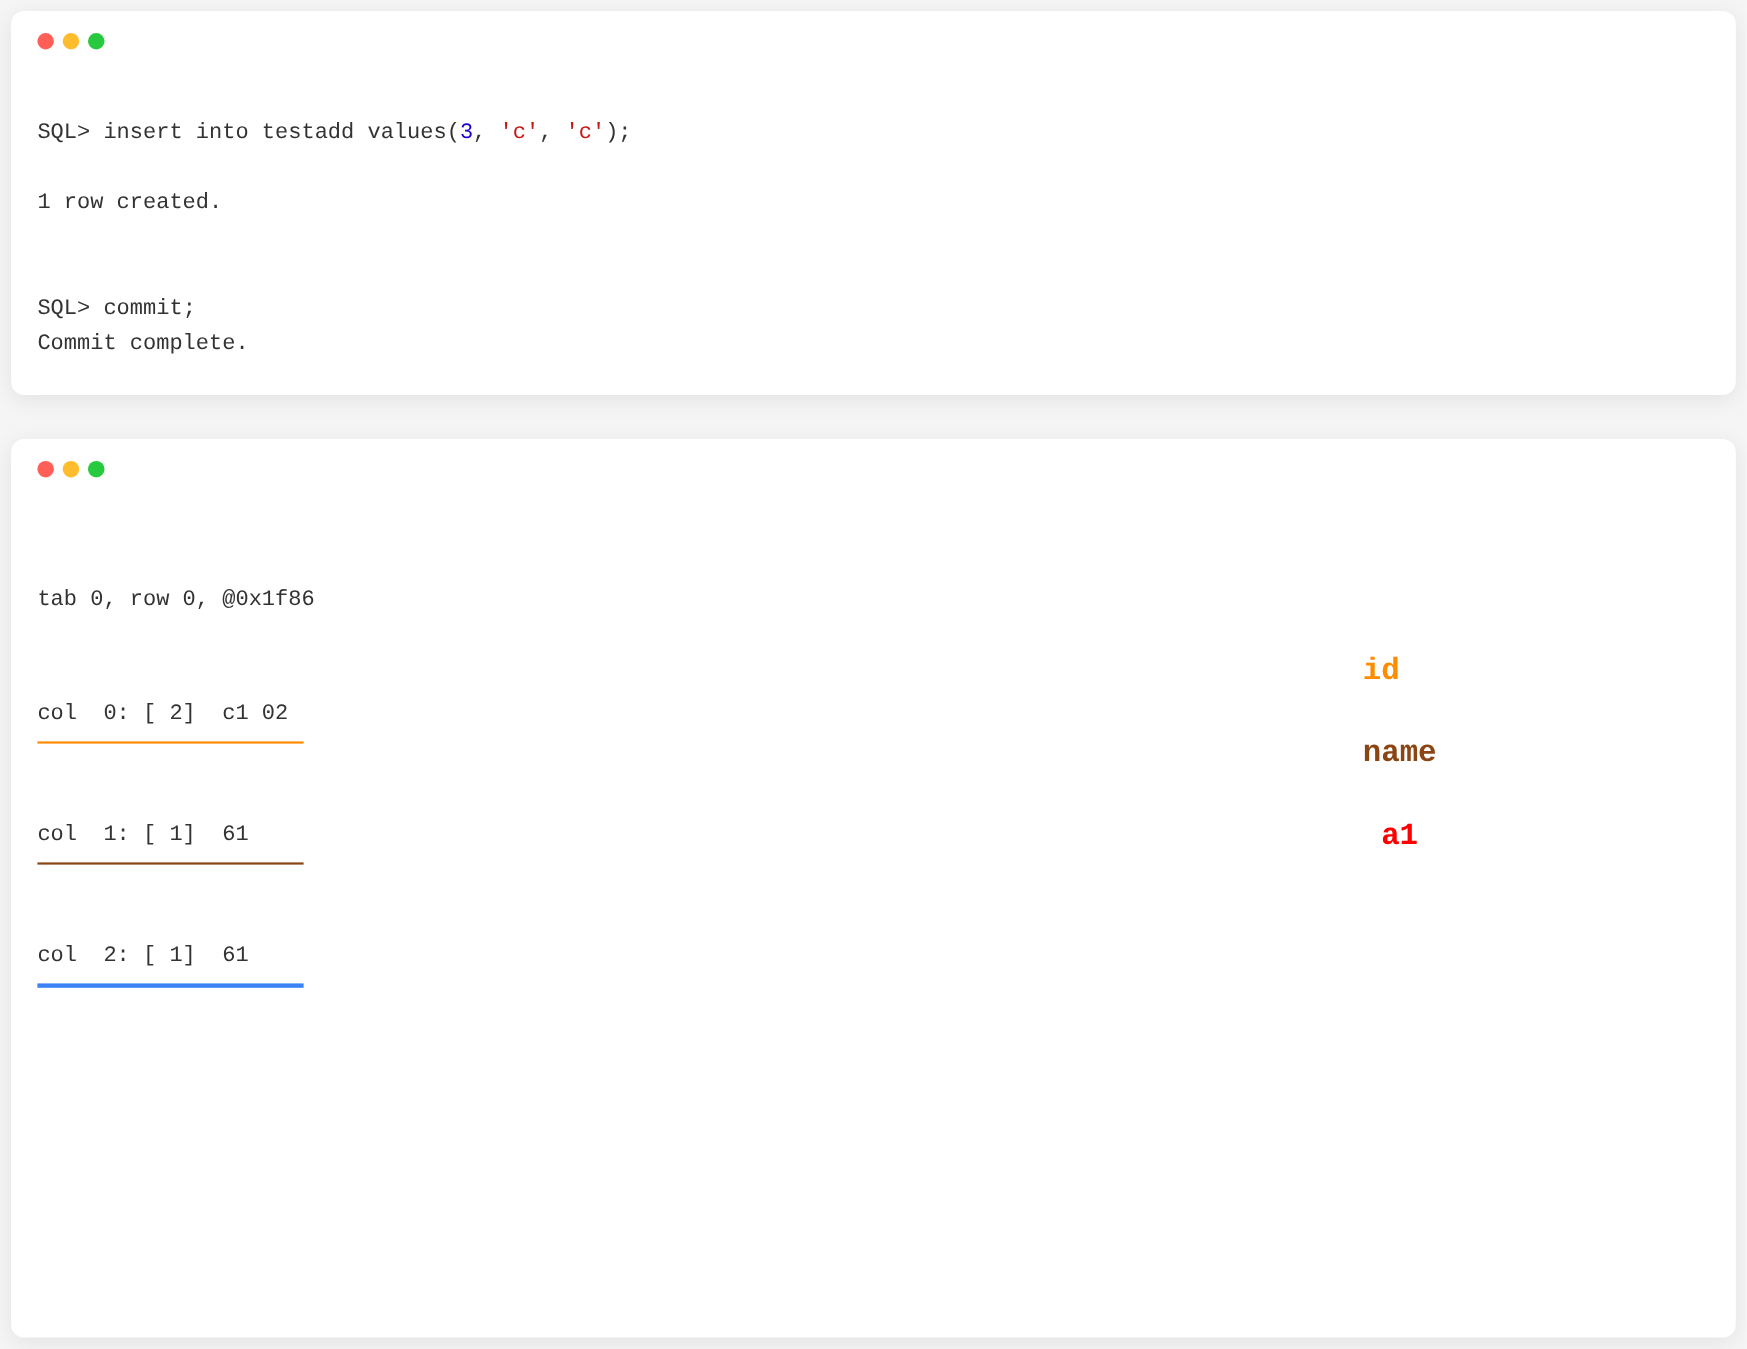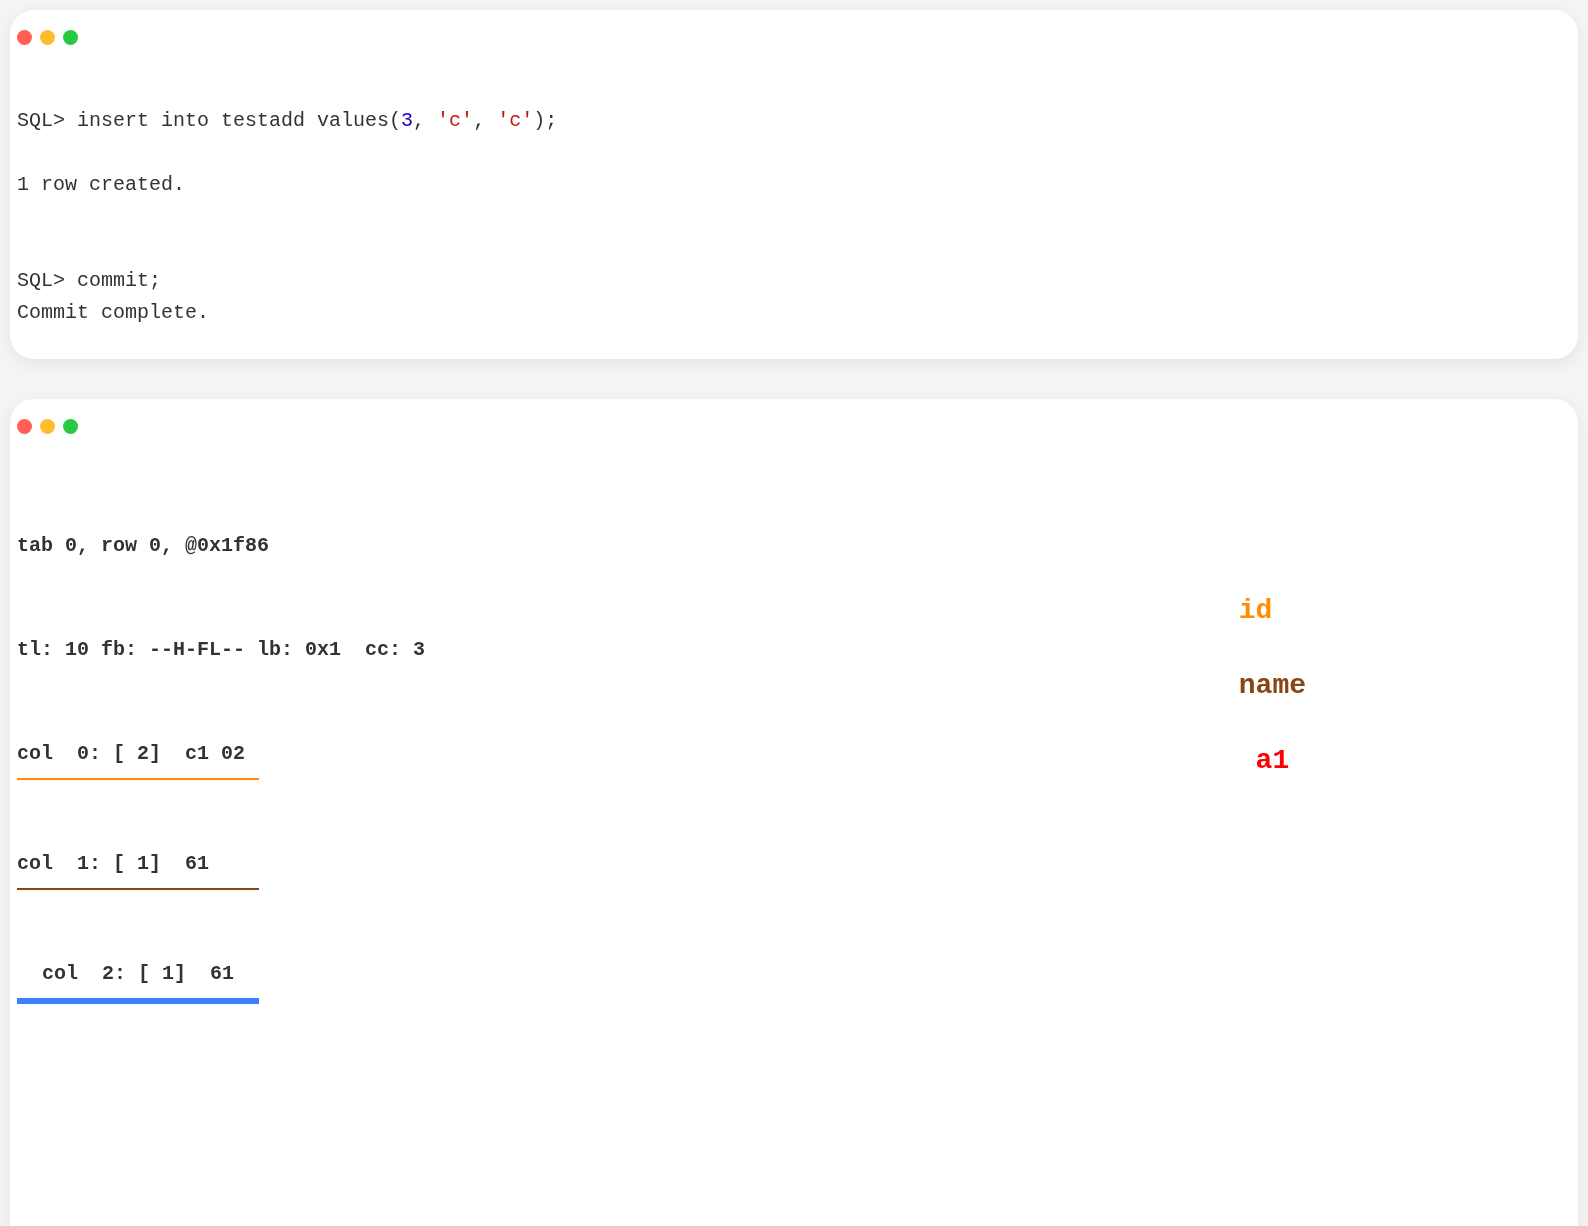--- a/index.html
+++ b/index.html
@@ -9,24 +9,24 @@
     }
     body {
       font-family: 'Consolas', 'Monaco', 'Courier New', monospace;
       background: #f5f5f5;
       padding: 10px;
       font-size: 20px;
       line-height: 1.6;
     }
     .window {
       background: #fff;
-      border-radius: 24px;
+      border-radius: 12px;
       box-shadow: 0 4px 20px rgba(0,0,0,0.08);
       margin-bottom: 40px;
-      padding: 20px 20px 30px 7px;
+      padding: 20px 20px 30px 24px;
       position: relative;
     }
     .traffic-lights {
       display: flex;
       gap: 8px;
       margin-bottom: 28px;
     }
     .traffic-light {
       width: 15px;
       height: 15px;
@@ -52,46 +52,44 @@
       width: 242px;
       padding-bottom: 4px;
     }
     .underline-brown {
       border-bottom: 2px solid #8B4513;
       display: inline-block;
       width: 242px;
       padding-bottom: 4px;
     }
     .underline-red {
-      border-bottom: 6px solid #3b82f6;
+      border-bottom: 4px solid #3b82f6;
       display: inline-block;
       width: 242px;
       padding-bottom: 4px;
-      text-align: center;
     }
     .annotations {
       position: absolute;
       right: 272px;
       top: 190px;
       font-weight: bold;
       font-size: 28px;
     }
     .label-id { color: #FF8C00; margin-bottom: 30px; }
     .label-name { color: #8B4513; margin-bottom: 30px; }
     .label-a1 { color: #FF0000; text-align: center; }
     .linewrap {
       display: block;
       line-height: 2.0;
     }
     .txt {
       display: inline-block;
     }
     .block-lines .linewrap {
       border-bottom: none;
-      font-weight: bold;
     }
   </style>
 </head>
 <body>
 
 <div class="window">
   <div class="traffic-lights">
     <div class="traffic-light tl-red"></div>
     <div class="traffic-light tl-yellow"></div>
     <div class="traffic-light tl-green"></div>
@@ -107,21 +105,20 @@
 </div>
 
 <div class="window window2">
   <div class="traffic-lights">
     <div class="traffic-light tl-red"></div>
     <div class="traffic-light tl-yellow"></div>
     <div class="traffic-light tl-green"></div>
   </div>
   <div class="code-content block-lines">
     <span class="linewrap">tab 0, row 0, @0x1f86</span>
-    <span class="linewrap">tl: 10 fb: --H-FL-- lb: 0x1  cc: 3</span>
     <span class="linewrap"><span class="underline-orange txt">col  0: [ 2]  c1 02</span></span>
     <span class="linewrap"><span class="underline-brown txt">col  1: [ 1]  61</span></span>
     <span class="linewrap"><span class="underline-red txt">col  2: [ 1]  61</span></span>
     
     
     
     
     
     
     

